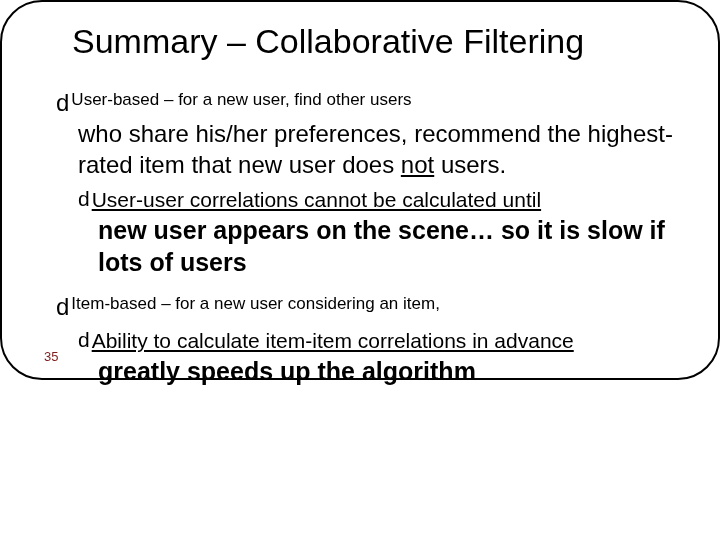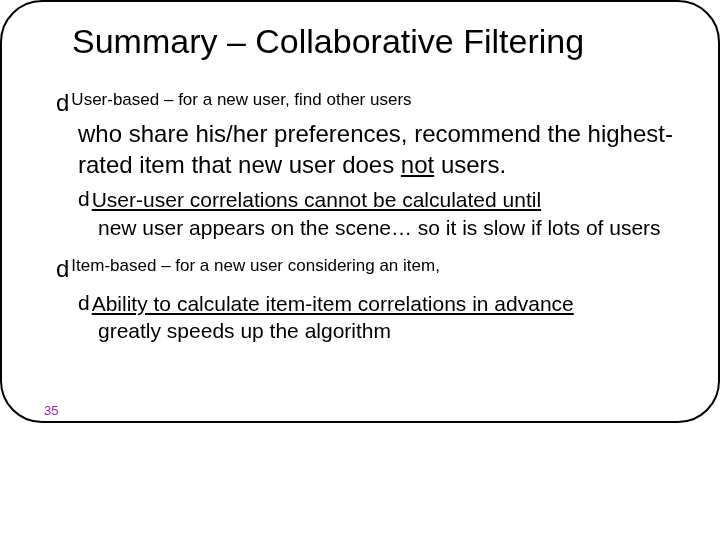--- a/index.html
+++ b/index.html
@@ -1,18 +1,18 @@
 <!DOCTYPE html>
 <html><head>
 <meta charset="utf-8">
 <style>
   * { box-sizing: border-box; margin: 0; padding: 0; }
   html, body { width: 720px; height: 540px; background: #fff; font-family: Arial, Helvetica, sans-serif; color: #000; }
   .slide {
-    width: 720px; height: 423px;
+    width: 720px; height: 380px;
     border: 2px solid #000;
     border-radius: 42px;
     padding: 20px 42px 28px 42px;
     position: relative;
     display: flex; flex-direction: column;
   }
   .title {
     font-size: 34px;
     font-weight: 400;
     line-height: 1.15;
@@ -22,28 +22,28 @@
   .content { padding-left: 12px; }
   .lvl1 { margin-bottom: 8px; }
   .lvl1-row { display: flex; align-items: flex-start; }
   .bullet1 { font-size: 24px; line-height: 1.2; margin-right: 2px; }
   .lvl1-text { font-size: 17px; line-height: 1.3; flex: 1; }
   .lvl1-cont { font-size: 24px; line-height: 1.3; padding-left: 22px; }
   .lvl2 { padding-left: 22px; margin-top: 6px; margin-bottom: 14px; }
   .lvl2-row { display: flex; align-items: flex-start; }
   .bullet2 { font-size: 21px; line-height: 1.25; margin-right: 2px; }
   .lvl2-text { font-size: 21px; line-height: 1.3; flex: 1; text-decoration: underline; }
-  .lvl2-cont { font-size: 21px; line-height: 1.3; padding-left: 20px; }
+  .lvl2-cont { font-size: 25px; line-height: 1.3; padding-left: 20px; font-weight: bold; }
   .u { text-decoration: underline; text-align: right; }
   .page-num {
     position: absolute;
     left: 42px;
-    bottom: 3px;
+    bottom: 14px;
     font-size: 13px;
-    color: #a21caf;
+    color: #7f1d1d;
   }
 </style>
 </head>
 <body>
 
 <div class="slide">
   <h1 class="title">Summary – Collaborative Filtering</h1>
 
   <div class="content">
 

